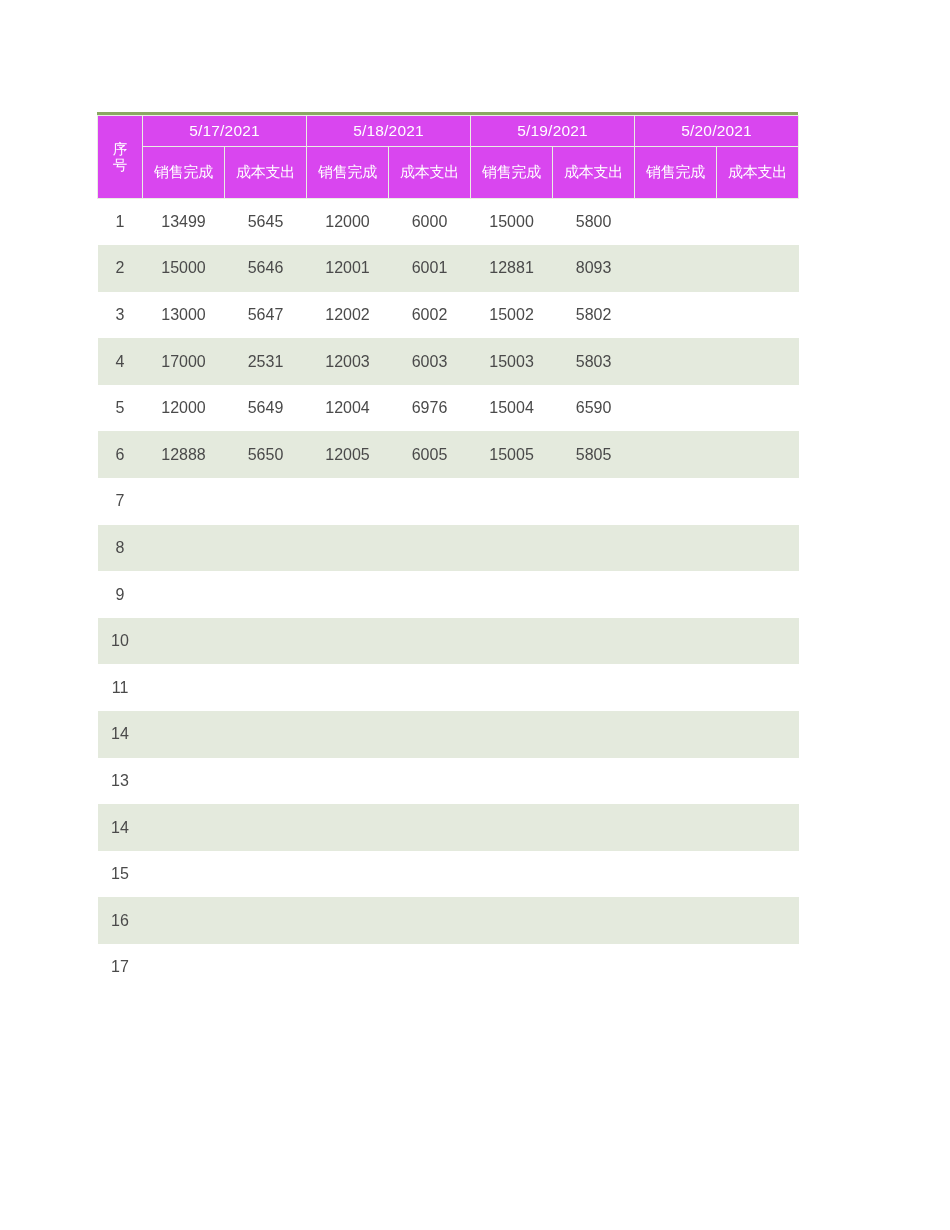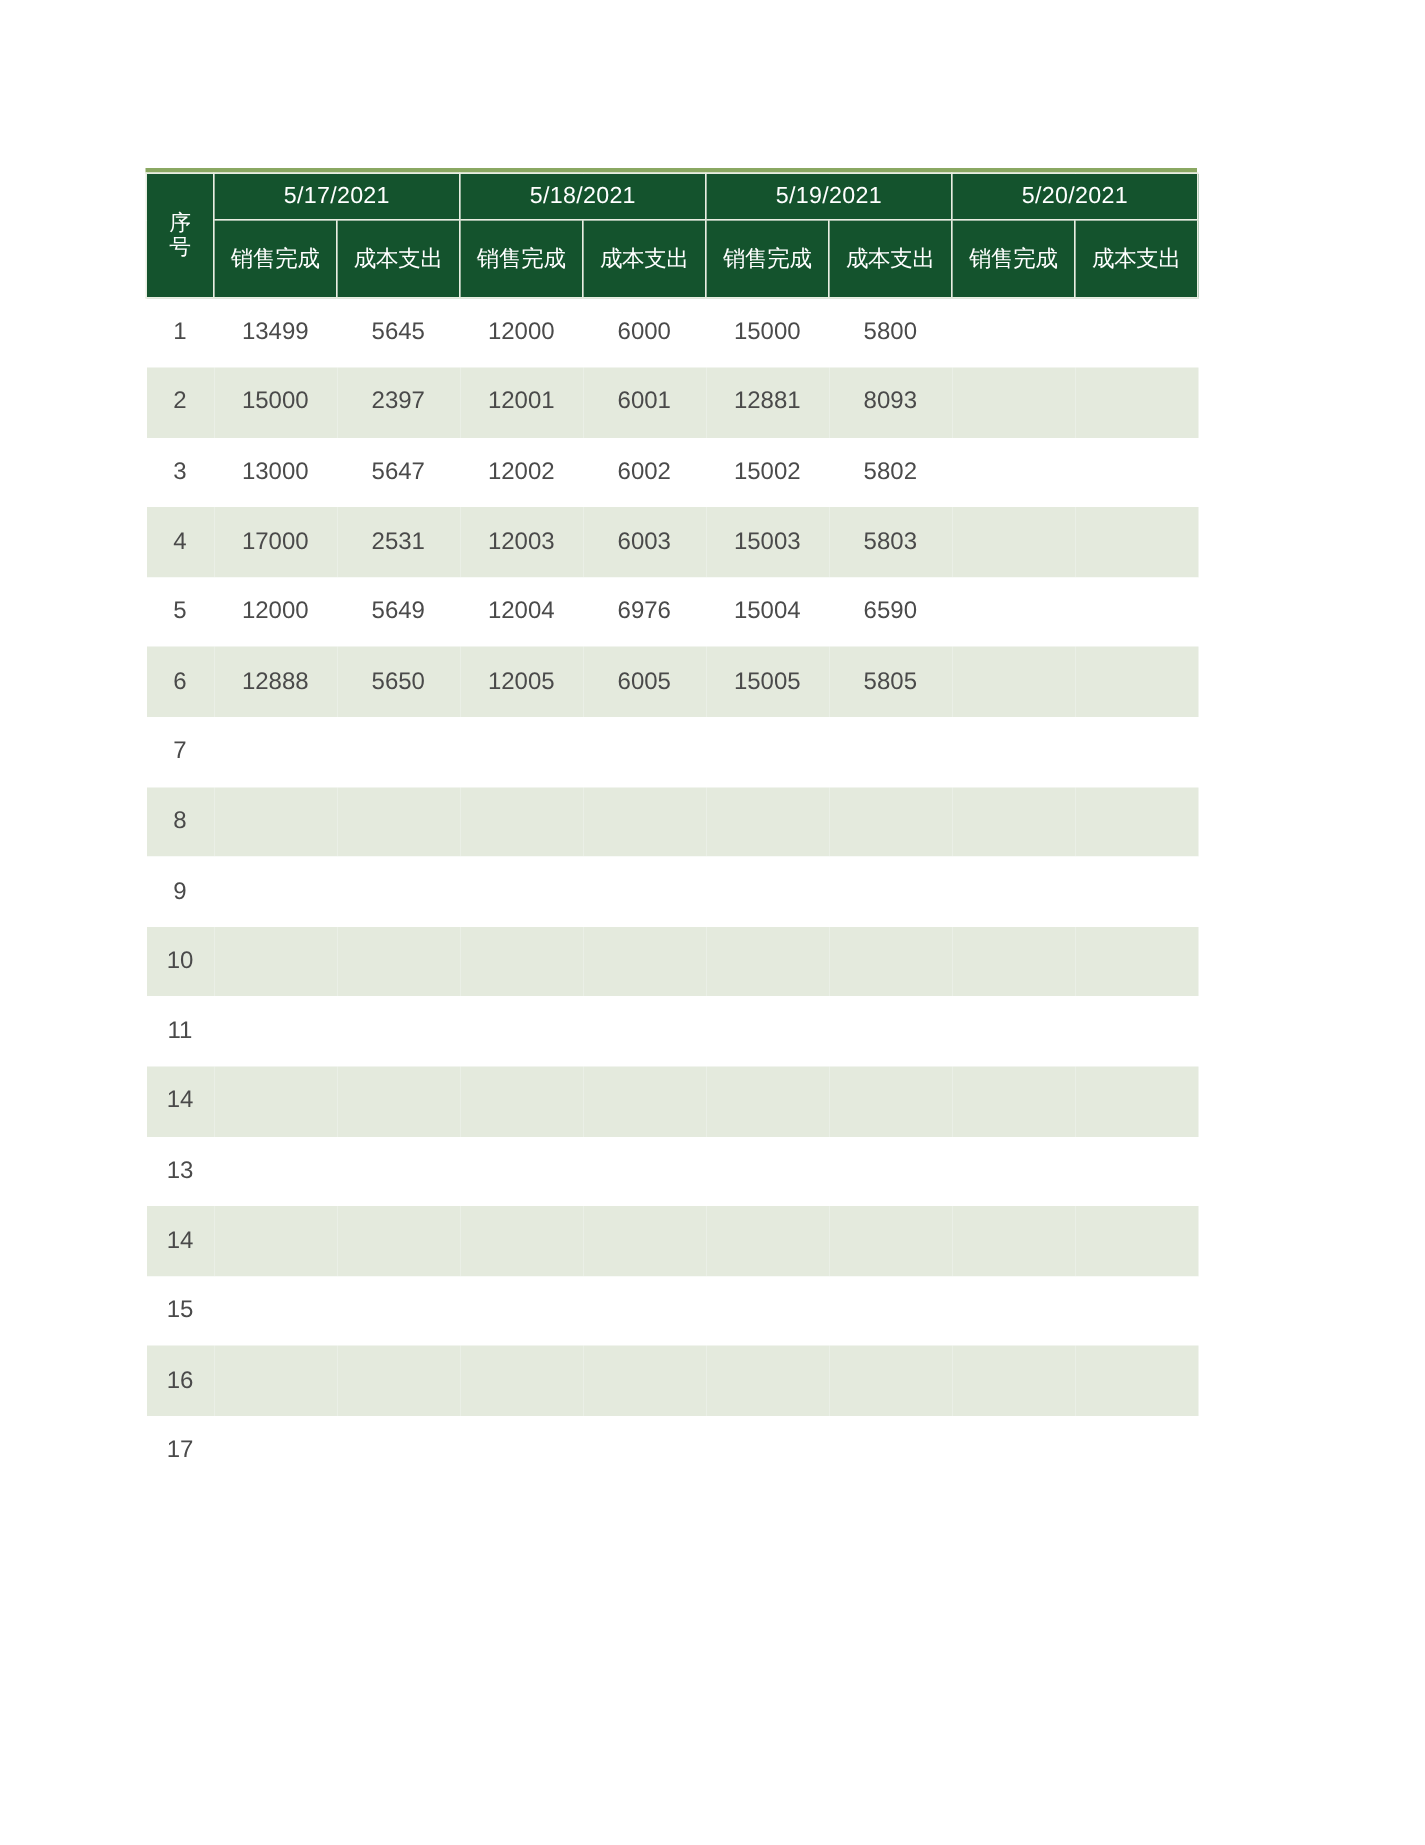--- a/index.html
+++ b/index.html
@@ -63,21 +63,21 @@
     border-collapse: collapse;
     table-layout: fixed;
     width: 701px;
     font-size: 15px;
   }
 
   table.plan col.seq { width: 45px; }
   table.plan col.dat { width: 82px; }
 
   thead th {
-    background: #14532d;
+    background: #d946ef;
     color: #ffffff;
     font-weight: normal;
     border: 1px solid #e9eee2;
     padding: 0;
     text-align: center;
     vertical-align: middle;
   }
 
   th.seq-head {
     width: 45px;
@@ -184,21 +184,21 @@
             <td>12000</td>
             <td>6000</td>
             <td>15000</td>
             <td>5800</td>
             <td></td>
             <td></td>
           </tr>
           <tr class="alt">
             <td class="seq-cell">2</td>
             <td>15000</td>
-            <td>2397</td>
+            <td>5646</td>
             <td>12001</td>
             <td>6001</td>
             <td>12881</td>
             <td>8093</td>
             <td></td>
             <td></td>
           </tr>
           <tr class="plain">
             <td class="seq-cell">3</td>
             <td>13000</td>

